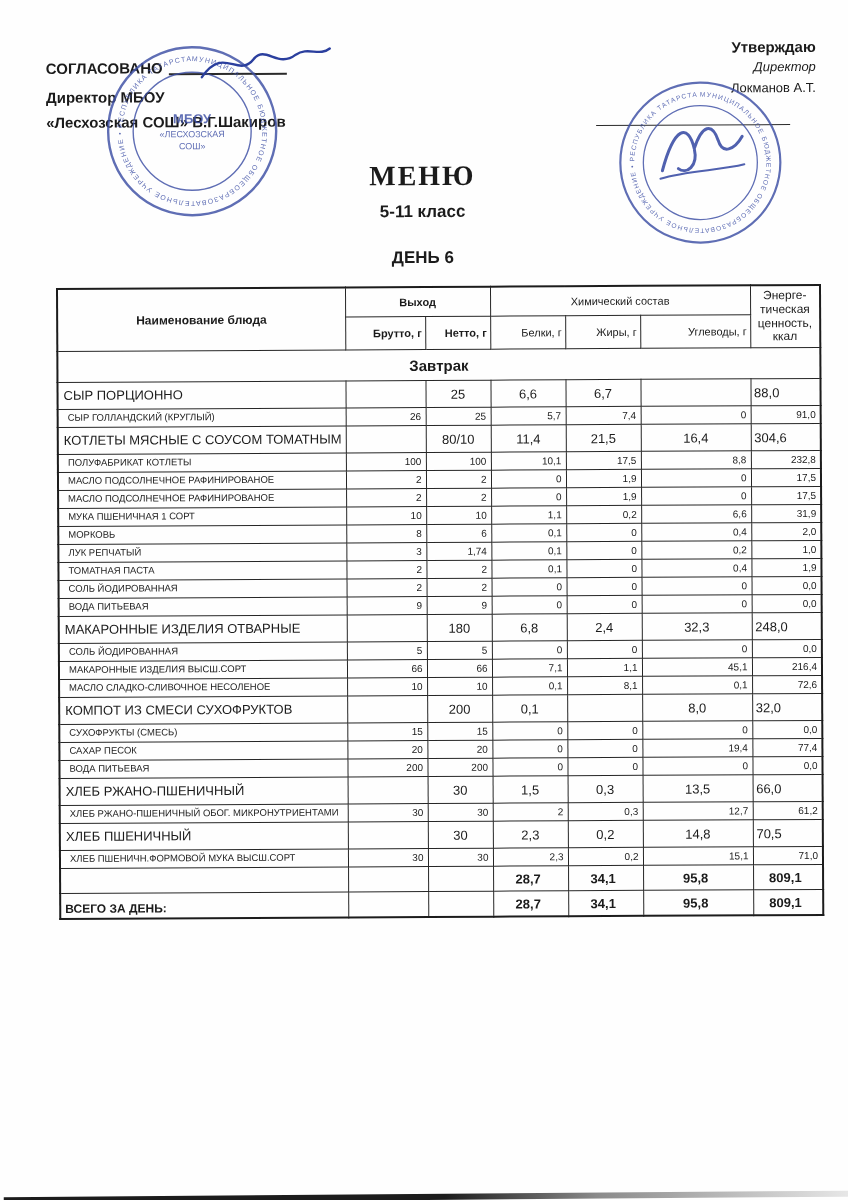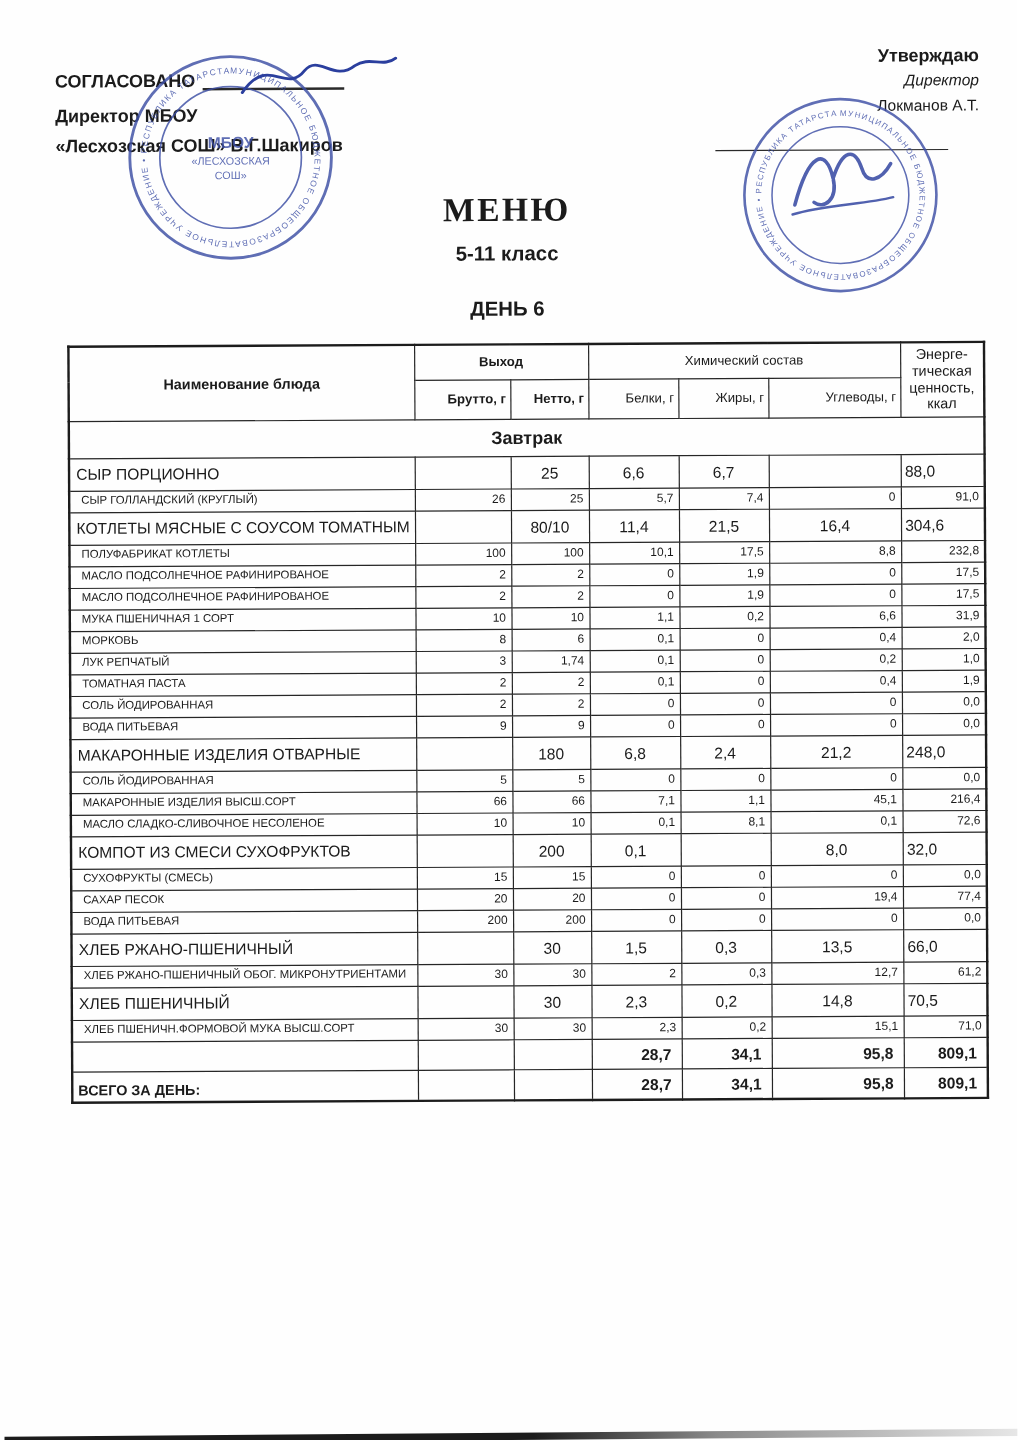--- a/index.html
+++ b/index.html
@@ -51,21 +51,21 @@
   tr.row-dish td.col-name{text-align:left;padding-left:5px;line-height:1.05;}
   tr.row-dish td.num{text-align:center;}
   tr.row-dish td.col-kcal{text-align:left;padding-right:7px;}
 
   tr.row-ing td{height:15px;font-size:10px;}
   tr.row-ing td.col-name{font-size:9.5px;padding-left:9px;line-height:1.1;}
   tr.row-ing td.num{text-align:right;padding-right:4px;}
 
   tr.row-total td{height:21px;font-weight:bold;font-size:13px;}
   tr.row-total td.col-name{font-size:12px;text-align:left;padding-left:4px;vertical-align:bottom;padding-bottom:2px;}
-  tr.row-total td.num{text-align:right;padding-right:8px;}
+  tr.row-total td.num{text-align:center;padding-right:8px;}
 
   
   .scan-edge{position:absolute;left:0;bottom:0;width:100%;height:6px;
     background:linear-gradient(to right,#1c1c1c 0%,#1c1c1c 52%,#8a8a8a 70%,#e8e8e8 100%);
     transform:rotate(-0.15deg);}
 </style>
 </head>
 <body>
 
 <div class="page">
@@ -264,21 +264,21 @@
             <td class="col-fat num">0</td>
             <td class="col-carbs num">0</td>
             <td class="col-kcal num">0,0</td>
           </tr>
           <tr class="row-dish">
             <td class="col-name">МАКАРОННЫЕ ИЗДЕЛИЯ ОТВАРНЫЕ</td>
             <td class="col-brutto num"></td>
             <td class="col-netto num">180</td>
             <td class="col-protein num">6,8</td>
             <td class="col-fat num">2,4</td>
-            <td class="col-carbs num">21,2</td>
+            <td class="col-carbs num">32,3</td>
             <td class="col-kcal num">248,0</td>
           </tr>
           <tr class="row-ing">
             <td class="col-name">СОЛЬ  ЙОДИРОВАННАЯ</td>
             <td class="col-brutto num">5</td>
             <td class="col-netto num">5</td>
             <td class="col-protein num">0</td>
             <td class="col-fat num">0</td>
             <td class="col-carbs num">0</td>
             <td class="col-kcal num">0,0</td>

